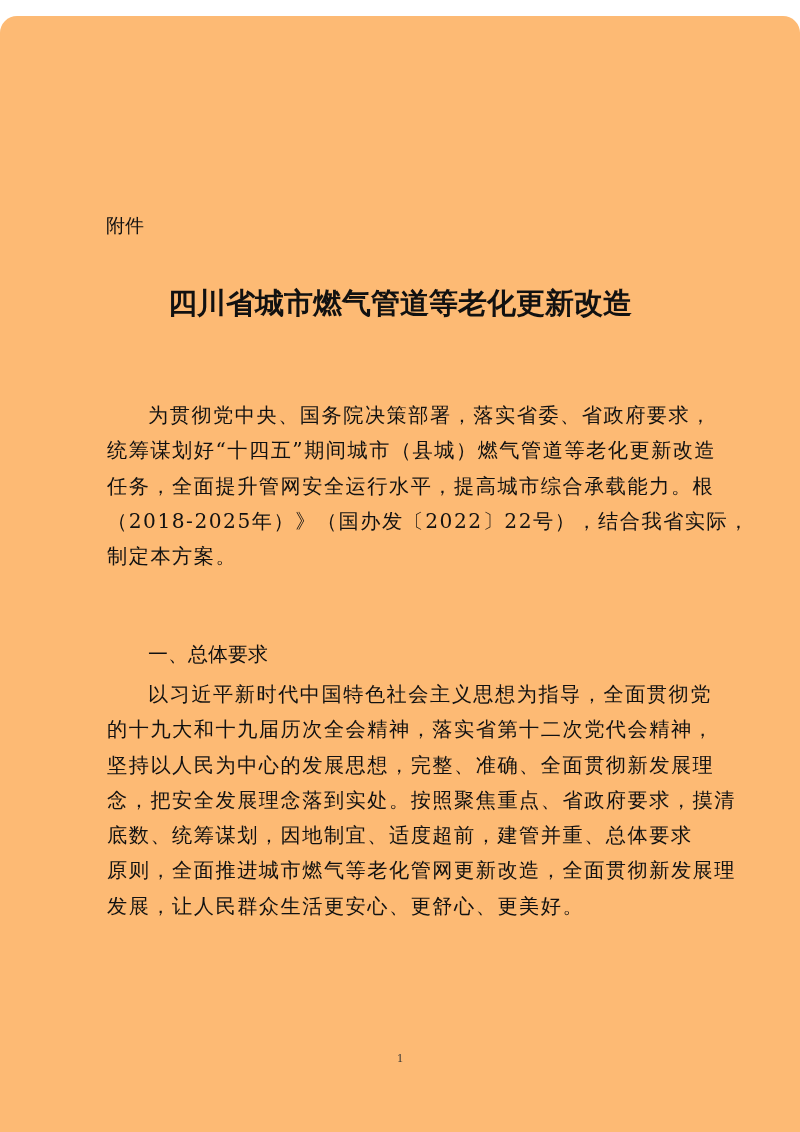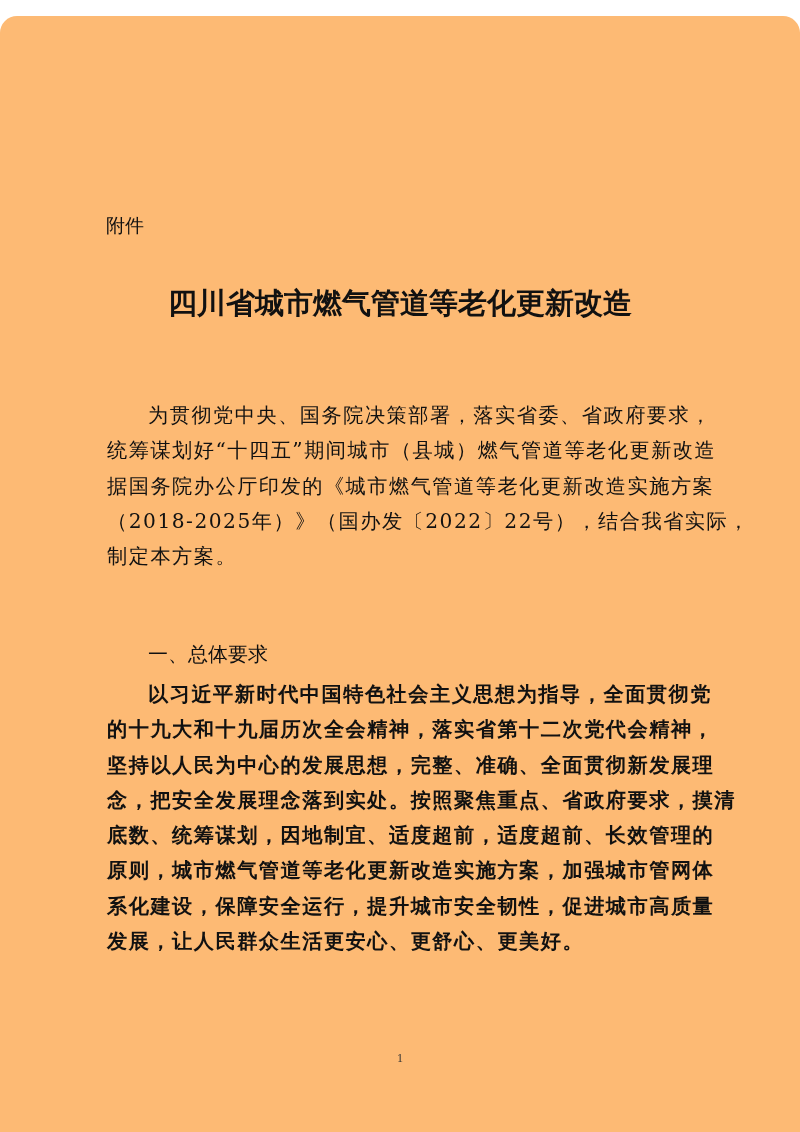--- a/index.html
+++ b/index.html
@@ -7,46 +7,45 @@
   .page { position:absolute; left:0; top:16px; width:800px; height:1132px; background:#fdba74;border-radius:17px; }
   .attach { position:absolute; left:106px; top:197px; font-family:"DejaVu Sans", sans-serif; font-size:19px; letter-spacing:0px; }
   .title { position:absolute; left:0; width:800px; text-align:center; font-family:Liberation Serif, serif; font-weight:bold; font-size:29px; }
   .t1 { top:268px; }
   .t2 { top:312px; }
   .body-text { position:absolute; left:107px; width:594px; font-family:"DejaVu Serif", serif; font-size:20.2px; line-height:35.3px; text-align:justify; }
   .line { display:block; white-space:nowrap; letter-spacing:1.5px; }
   .indent { padding-left:41px; }
   .p1 { top:382px; }
   .heading { position:absolute; left:148px; top:625px; font-family:"DejaVu Sans", sans-serif; font-size:20px; font-weight:normal; }
-  .p2 { top:661px;font-weight:bold; }
+  .p2 { top:661px; }
   .pagenum { position:absolute; left:0; width:800px; top:1035px; text-align:center; font-family:"Liberation Serif", serif; font-size:12px; color:#333; }
 </style>
 </head>
 <body>
 
 <div class="page">
   <div class="attach">附件</div>
 
   <div class="title t1">四川省城市燃气管道等老化更新改造</div>
 
   <div class="body-text p1">
     <span class="line indent">为贯彻党中央、国务院决策部署，落实省委、省政府要求，</span>
     <span class="line">统筹谋划好“十四五”期间城市（县城）燃气管道等老化更新改造</span>
-    <span class="line">据国务院办公厅印发的《城市燃气管道等老化更新改造实施方案</span>
+    <span class="line">任务，全面提升管网安全运行水平，提高城市综合承载能力。根</span>
     <span class="line">（2018-2025年）》（国办发〔2022〕22号），结合我省实际，</span>
     <span class="line">制定本方案。</span>
   </div>
 
   <div class="heading">一、总体要求</div>
 
   <div class="body-text p2">
     <span class="line indent">以习近平新时代中国特色社会主义思想为指导，全面贯彻党</span>
     <span class="line">的十九大和十九届历次全会精神，落实省第十二次党代会精神，</span>
     <span class="line">坚持以人民为中心的发展思想，完整、准确、全面贯彻新发展理</span>
     <span class="line">念，把安全发展理念落到实处。按照聚焦重点、省政府要求，摸清</span>
-    <span class="line">底数、统筹谋划，因地制宜、适度超前，适度超前、长效管理的</span>
-    <span class="line">原则，城市燃气管道等老化更新改造实施方案，加强城市管网体</span>
-    <span class="line">系化建设，保障安全运行，提升城市安全韧性，促进城市高质量</span>
+    <span class="line">底数、统筹谋划，因地制宜、适度超前，建管并重、总体要求</span>
+    <span class="line">原则，全面推进城市燃气等老化管网更新改造，全面贯彻新发展理</span>
     <span class="line">发展，让人民群众生活更安心、更舒心、更美好。</span>
   </div>
 
   <div class="pagenum">1</div>
 </div>
 
 </body></html>

